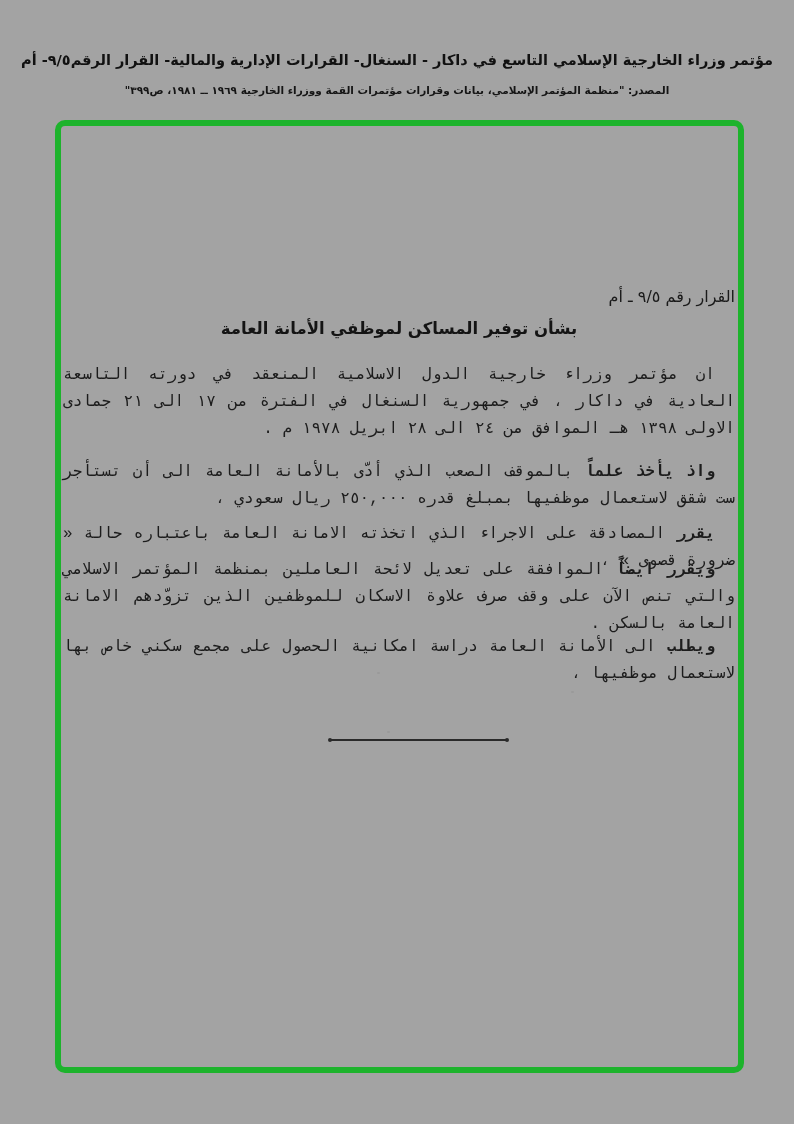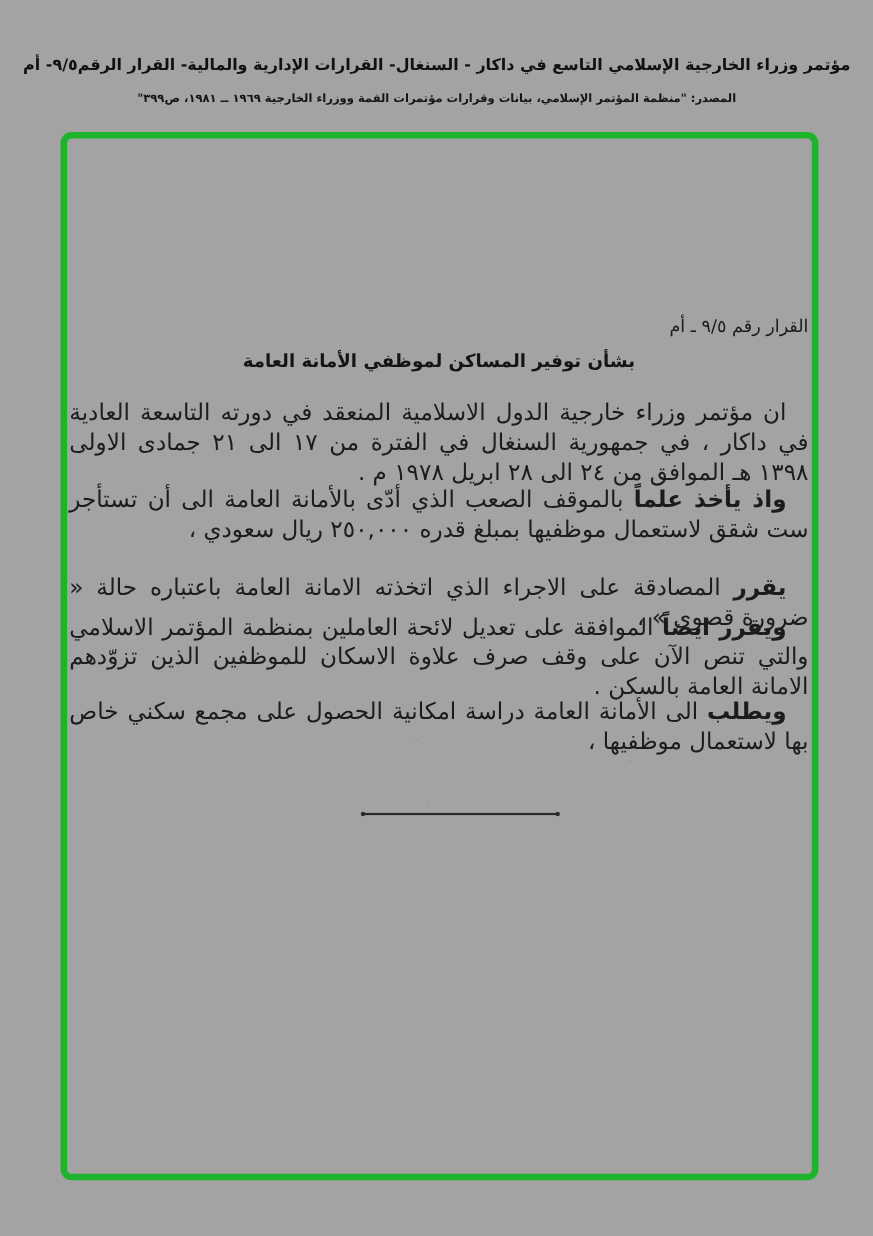--- a/index.html
+++ b/index.html
@@ -51,30 +51,31 @@
     position: absolute;
     top: 319px; left: 63px; width: 672px;
     text-align: center;
     font-size: 16.5px;
     font-weight: bold;
     color: #141414;
   }
   .para {
     position: absolute;
     left: 63px; width: 672px;
-    font-size: 21px;
+    font-size: 16px;
     line-height: 27px;
     text-align: justify;
     text-indent: 20px;
     color: #1c1c1c;
+    font-family: Liberation Mono, monospace;
   }
   .lead { font-weight: bold; }
   .p1 { top: 362px; }
   .p2 { top: 426px; }
-  .p3 { top: 441px; }
+  .p3 { top: 459px; }
   .p4 { top: 521px; }
   .p5 { top: 557px; }
   .p6 { top: 634px; }
   .end-rule {
     position: absolute;
     top: 739px; left: 330px;
     width: 177px; height: 2px;
     background: #2a2a2a;
   }
   .end-rule::before, .end-rule::after {

